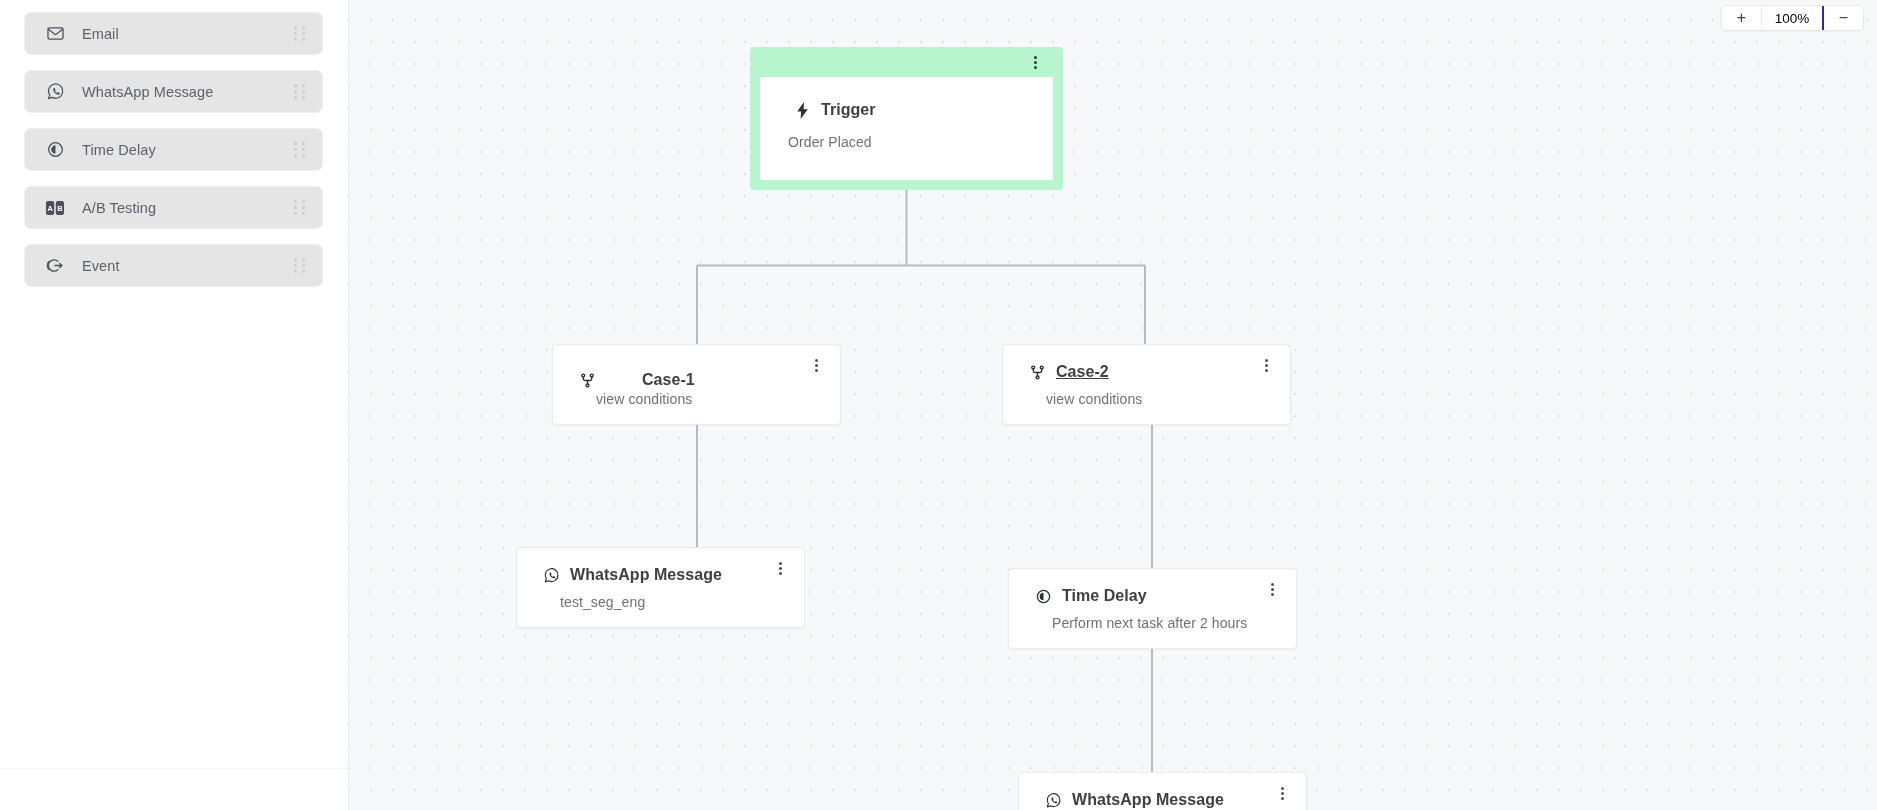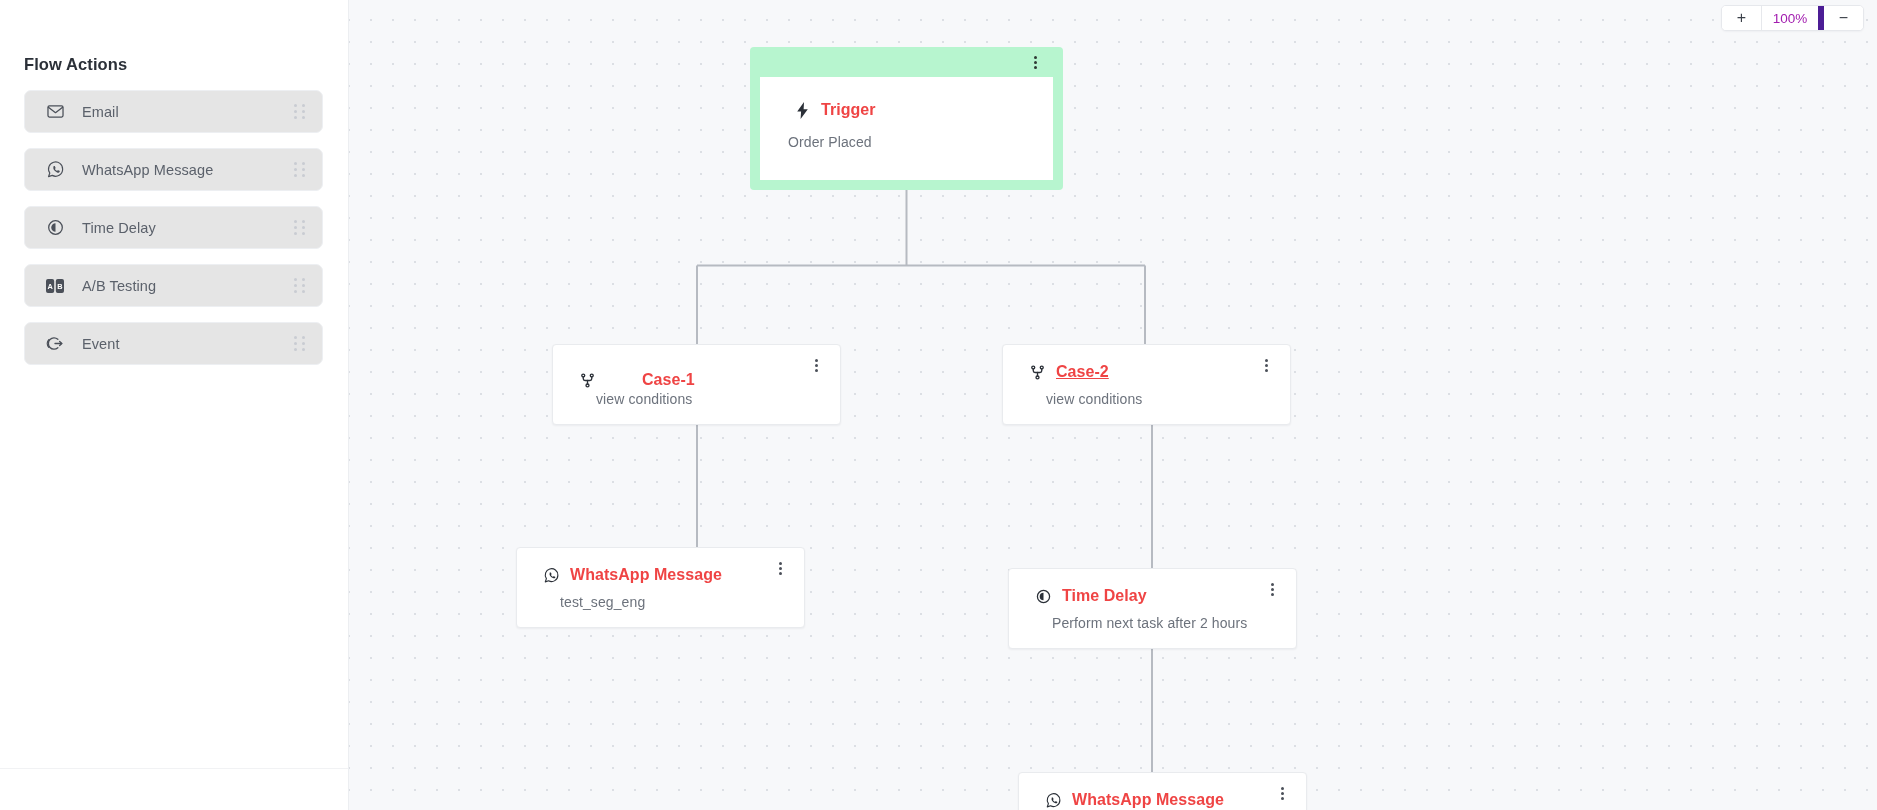--- a/index.html
+++ b/index.html
@@ -121,23 +121,23 @@
     background: #fff;
     cursor: pointer;
     border: none;
     font-family: "Liberation Sans", sans-serif;
     line-height: 1;
   }
   .zoom-level {
     min-width: 63px;
     display: flex; align-items: center; justify-content: center;
     font-size: 13.5px;
-    color: #a21caf;
+    color: #000000;
     border-left: 1px solid #e6e8ec;
-    border-right: 6px solid #4c1d95;
+    border-right: 2px solid #4c1d95;
     background: #fff;
     cursor: default;
   }
 
   
   #connectors {
     position: absolute;
     left: 0; top: 0;
     width: 1877px; height: 810px;
     z-index: 5;
@@ -158,21 +158,21 @@
     border: 1px solid #e9ebee;
     border-radius: 4px;
     box-shadow: 0 1px 2px rgba(16,24,40,0.05);
     cursor: pointer;
   }
   .node-title {
     display: flex;
     align-items: center;
     font-size: 16px;
     font-weight: 700;
-    color: #ef4444;
+    color: #404040;
     letter-spacing: 0.05px;
   }
   .node-title .n-icon {
     width: 18px; height: 18px;
     margin-right: 10px;
     display: flex; align-items: center; justify-content: center;
     color: #2b3038;
     flex: 0 0 auto;
   }
   .node-sub {
@@ -280,21 +280,20 @@
     <path d="M697 425 L697 547"></path>
 
     <path d="M1152 425 L1152 568"></path>
 
     <path d="M1152 649 L1152 772"></path>
   </svg>
 
   <aside id="sidebar">
     <div id="sidebar-spacer"></div>
 
-    <h2 class="section-title first">Flow Actions</h2>
     <div class="palette-list">
 
       <div class="palette-item">
         <span class="pi-icon">
           <svg width="19" height="19" viewBox="0 0 24 24" fill="none" stroke="currentColor" stroke-width="1.6" stroke-linecap="round" stroke-linejoin="round">
             <rect x="2.5" y="5" width="19" height="14" rx="1.8"></rect>
             <path d="M3 6.5 L12 13.5 L21 6.5"></path>
           </svg>
         </span>
         <span class="pi-label">Email</span>

